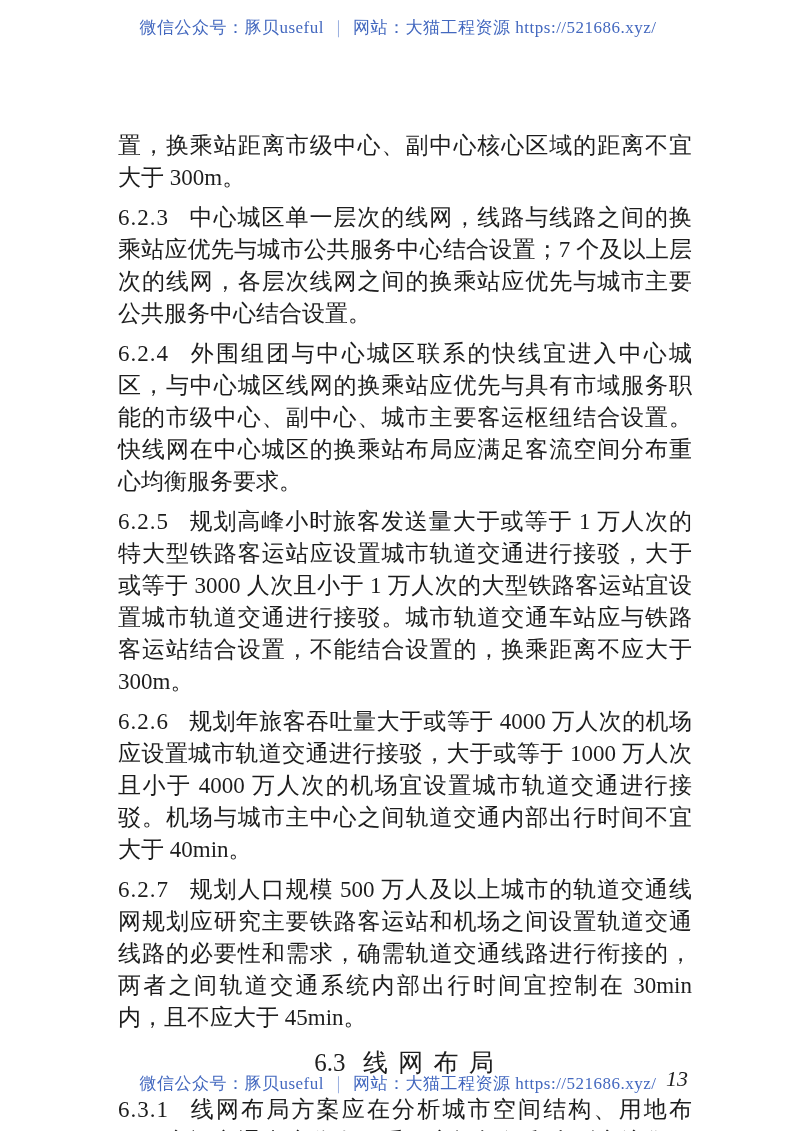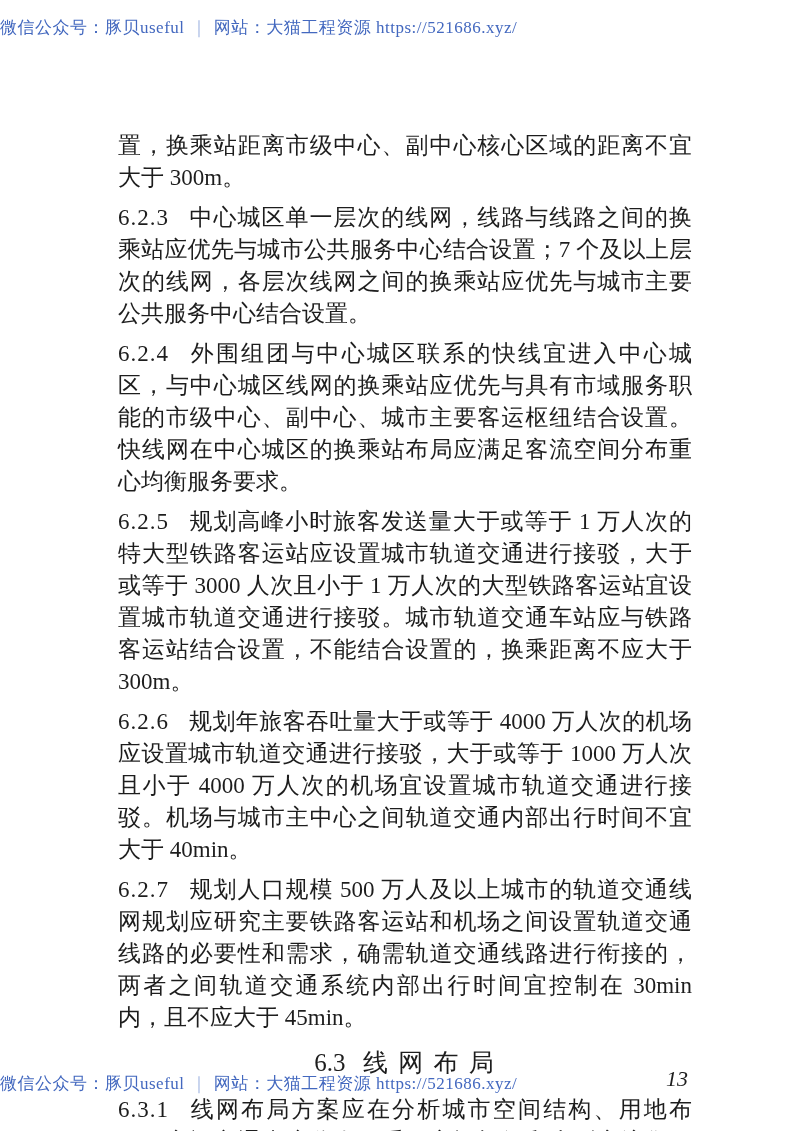--- a/index.html
+++ b/index.html
@@ -6,20 +6,21 @@
   body{
     width:800px;height:1131px;
     background:#ffffff;
     position:relative;
     overflow:hidden;
     font-family:"Liberation Serif","DejaVu Serif",serif;
     color:#1d1d1d;
   }
   .watermark{
     position:absolute;left:0;right:4px;
+    text-align:center;
     font-size:17px;
     color:#4368bf;
     letter-spacing:0.5px;
     white-space:nowrap;
   }
   .watermark .sep{color:#9db2e0;padding:0 6px;}
   #header-watermark{top:16px;}
   #footer-watermark{top:1072px;}
   #page-number{
     position:absolute;

